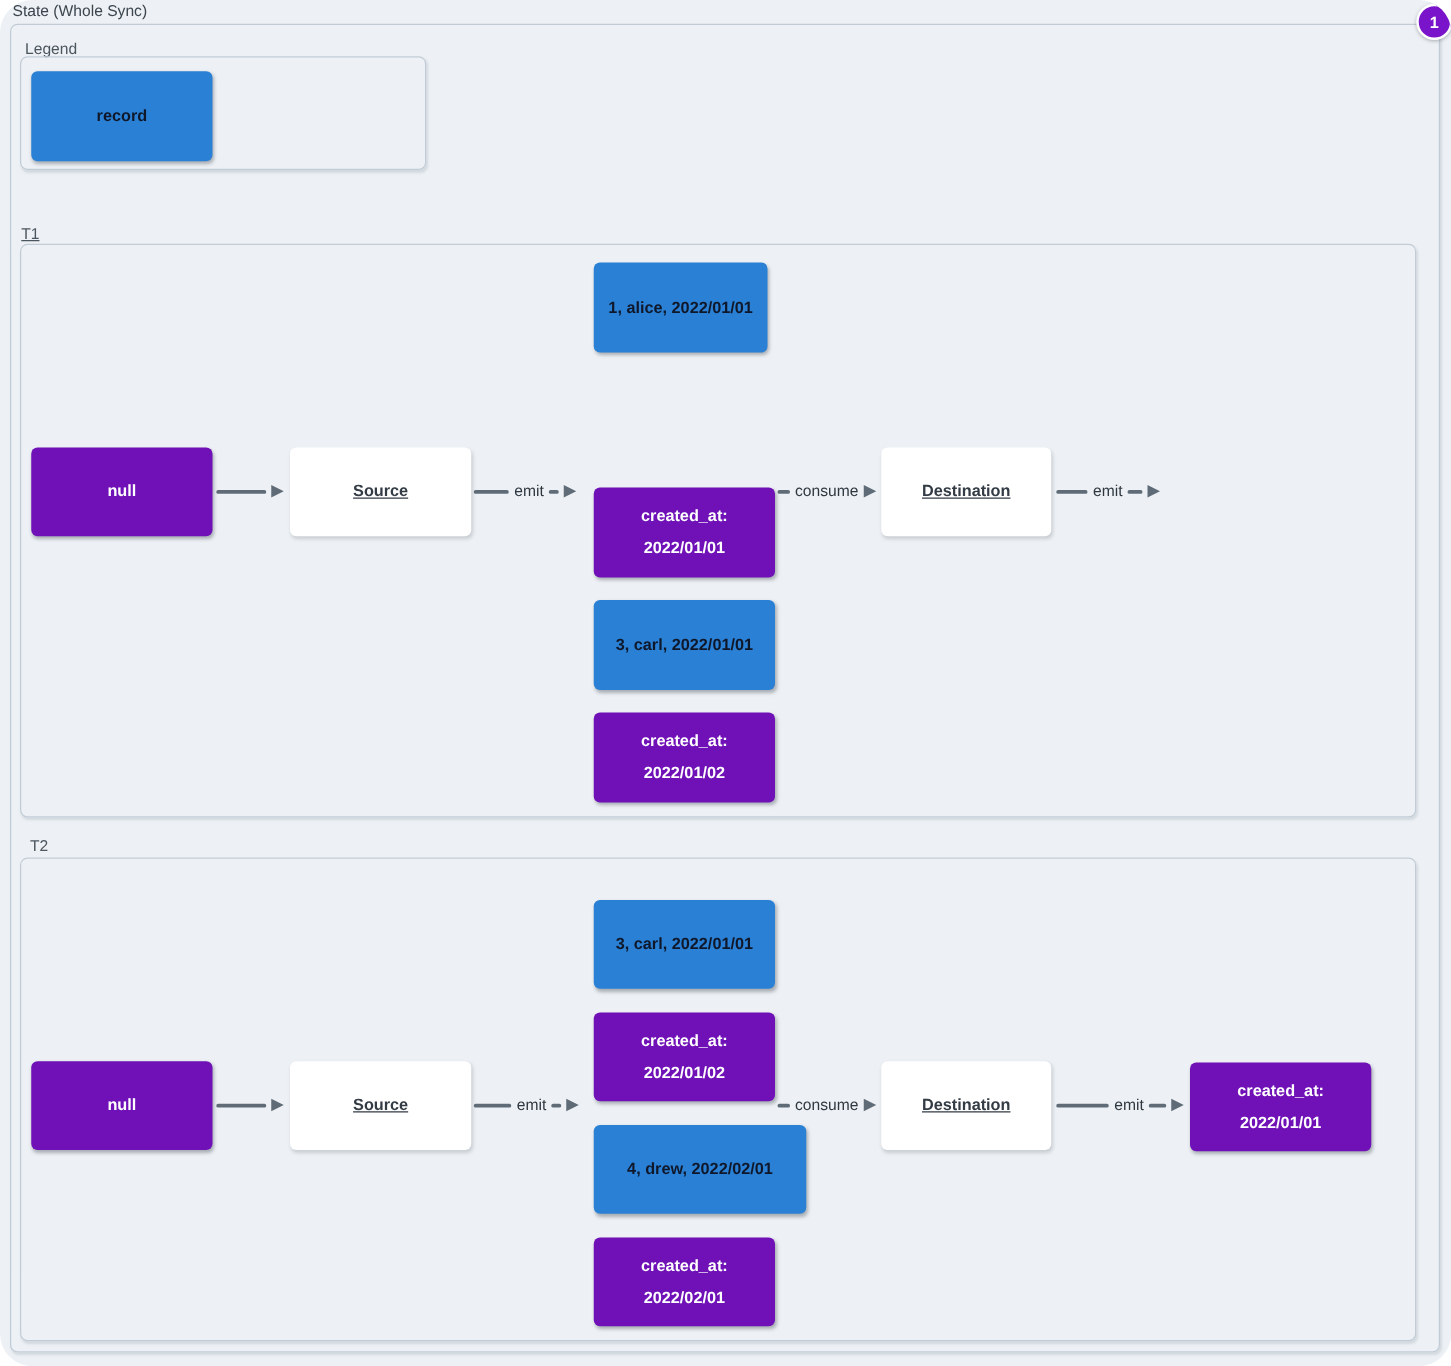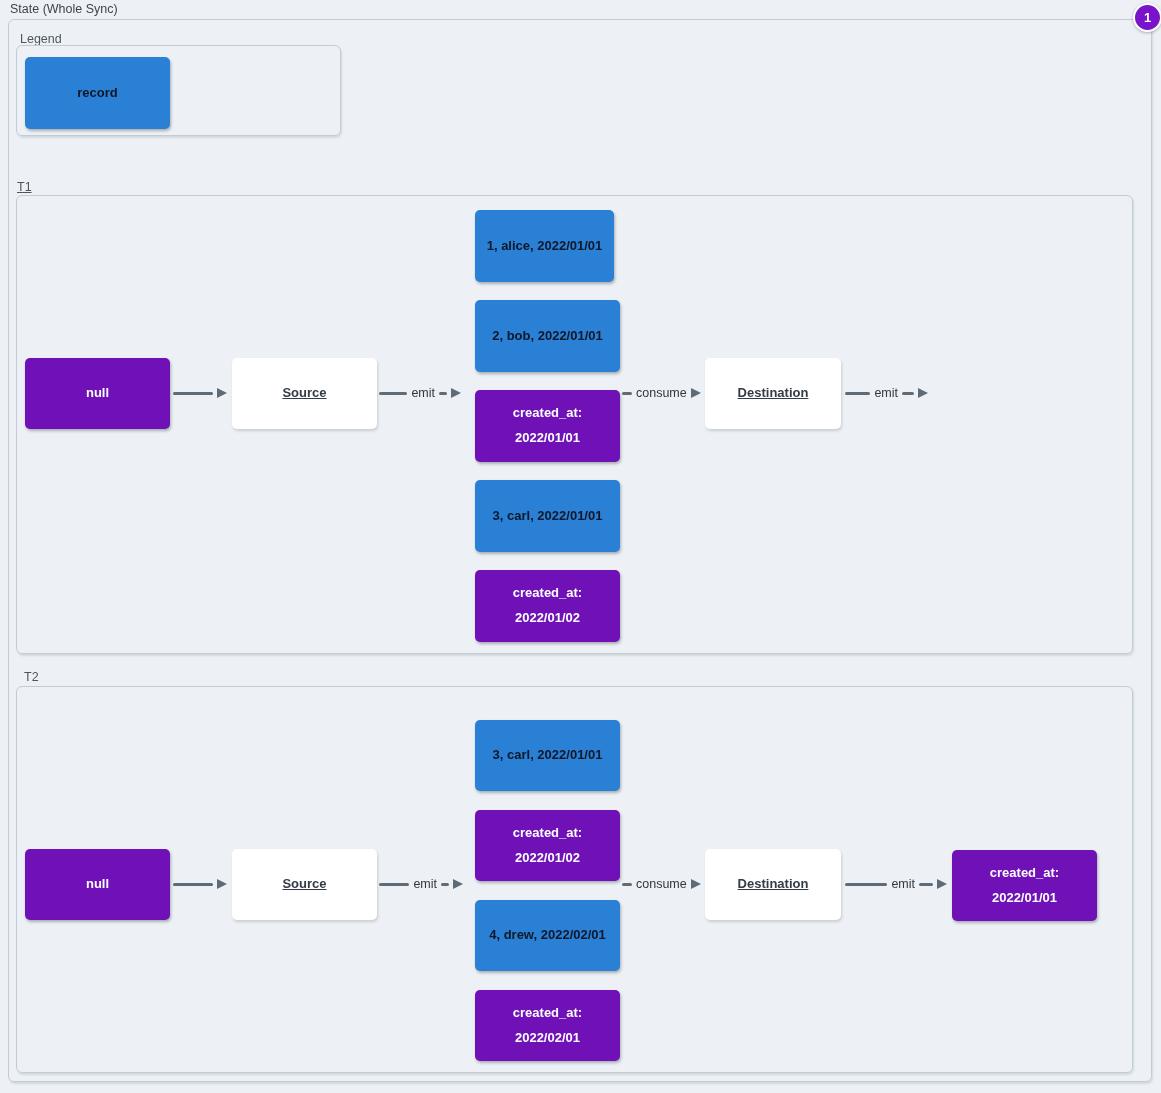--- a/index.html
+++ b/index.html
@@ -15,20 +15,21 @@
     --badge: #7a14ca;
   }
   * { margin: 0; padding: 0; box-sizing: border-box; }
   body { font-family: "Liberation Sans", sans-serif; background: #ffffff; }
   .canvas {
     position: relative;
     width: 1161px;
     height: 1093px;
     background: var(--bg);
     overflow: hidden;
+    border-radius: 26px;
   }
   .clabel {
     position: absolute;
     font-size: 12.5px;
     color: var(--clabel);
     white-space: nowrap;
   }
   .container {
     position: absolute;
     border: 1px solid var(--cborder);
@@ -121,21 +122,20 @@
   <div class="node plain" style="left:232px;top:358px;width:145px;height:71px;">Source</div>
 
   <div class="edge" style="left:379px;top:386px;width:82px;">
     <div class="line"></div>
     <div class="lbl">emit</div>
     <div class="line fixed" style="width:8px;"></div>
     <div class="head"></div>
   </div>
 
   <div class="node record" style="left:475px;top:210px;width:139px;height:72px;">1, alice, 2022/01/01</div>
-  <div class="node record" style="left:475px;top:300px;width:145px;height:72px;">2, bob, 2022/01/01</div>
   <div class="node state" style="left:475px;top:390px;width:145px;height:72px;">created_at:
 2022/01/01</div>
   <div class="node record" style="left:475px;top:480px;width:145px;height:72px;">3, carl, 2022/01/01</div>
   <div class="node state" style="left:475px;top:570px;width:145px;height:72px;">created_at:
 2022/01/02</div>
 
   <div class="edge" style="left:622px;top:386px;width:79px;">
     <div class="line fixed" style="width:10px;"></div>
     <div class="lbl">consume</div>
     <div class="head"></div>
@@ -165,21 +165,21 @@
   <div class="edge" style="left:379px;top:877px;width:84px;">
     <div class="line"></div>
     <div class="lbl">emit</div>
     <div class="line fixed" style="width:8px;"></div>
     <div class="head"></div>
   </div>
 
   <div class="node record" style="left:475px;top:720px;width:145px;height:71px;">3, carl, 2022/01/01</div>
   <div class="node state" style="left:475px;top:810px;width:145px;height:71px;">created_at:
 2022/01/02</div>
-  <div class="node record" style="left:475px;top:900px;width:145px;height:71px;">4, drew, 2022/02/01</div>
+  <div class="node record" style="left:475px;top:900px;width:170px;height:71px;">4, drew, 2022/02/01</div>
   <div class="node state" style="left:475px;top:990px;width:145px;height:71px;">created_at:
 2022/02/01</div>
 
   <div class="edge" style="left:622px;top:877px;width:79px;">
     <div class="line fixed" style="width:10px;"></div>
     <div class="lbl">consume</div>
     <div class="head"></div>
   </div>
 
   <div class="node plain" style="left:705px;top:849px;width:136px;height:71px;">Destination</div>

